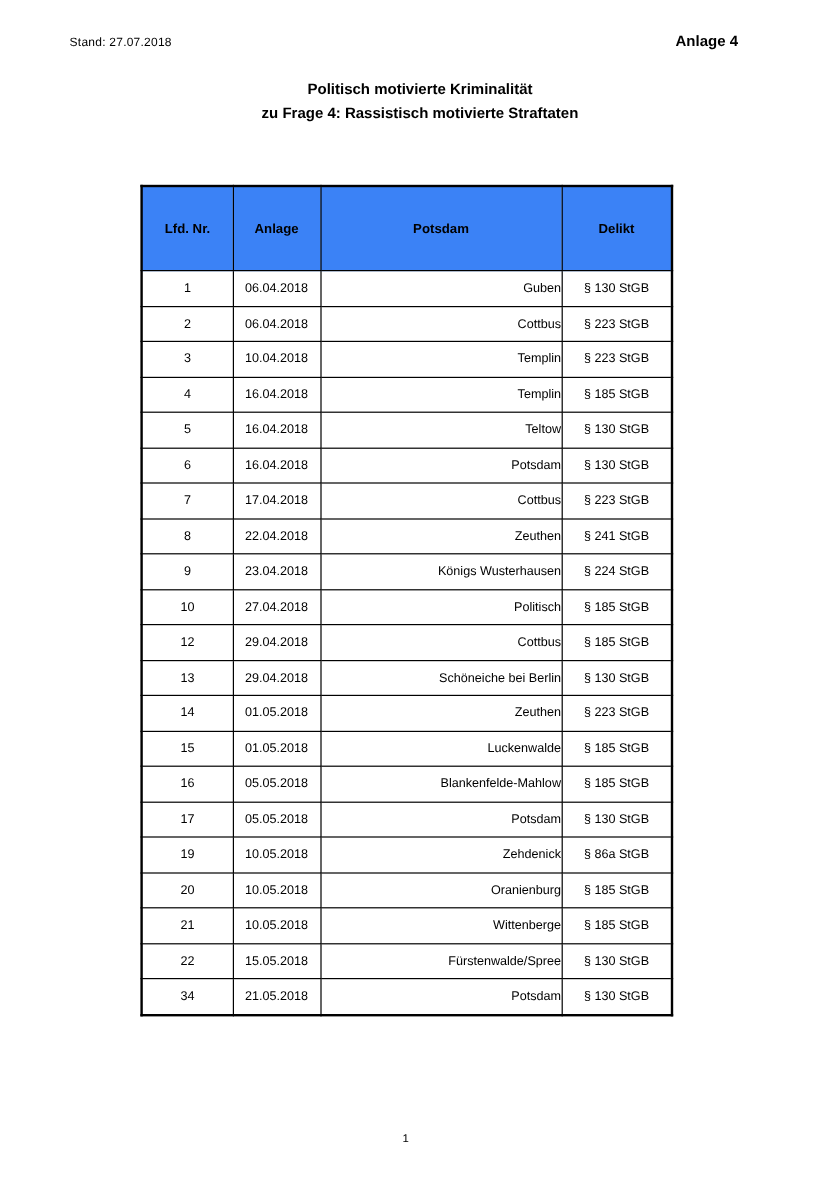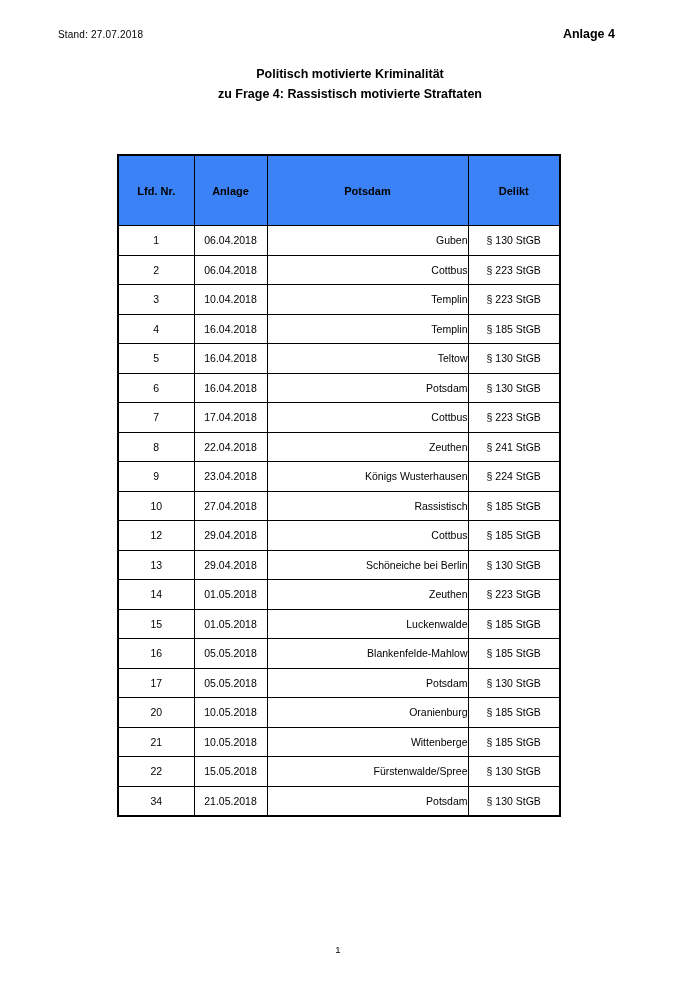--- a/index.html
+++ b/index.html
@@ -171,21 +171,21 @@
         </tr>
         <tr>
           <td>9</td>
           <td>23.04.2018</td>
           <td class="tatort">Königs Wusterhausen</td>
           <td>§ 224 StGB</td>
         </tr>
         <tr>
           <td>10</td>
           <td>27.04.2018</td>
-          <td class="tatort">Rassistisch</td>
+          <td class="tatort">Politisch</td>
           <td>§ 185 StGB</td>
         </tr>
         <tr>
           <td>12</td>
           <td>29.04.2018</td>
           <td class="tatort">Cottbus</td>
           <td>§ 185 StGB</td>
         </tr>
         <tr>
           <td>13</td>
@@ -211,20 +211,26 @@
           <td class="tatort">Blankenfelde-Mahlow</td>
           <td>§ 185 StGB</td>
         </tr>
         <tr>
           <td>17</td>
           <td>05.05.2018</td>
           <td class="tatort">Potsdam</td>
           <td>§ 130 StGB</td>
         </tr>
         <tr>
+          <td>19</td>
+          <td>10.05.2018</td>
+          <td class="tatort">Zehdenick</td>
+          <td>§ 86a StGB</td>
+        </tr>
+        <tr>
           <td>20</td>
           <td>10.05.2018</td>
           <td class="tatort">Oranienburg</td>
           <td>§ 185 StGB</td>
         </tr>
         <tr>
           <td>21</td>
           <td>10.05.2018</td>
           <td class="tatort">Wittenberge</td>
           <td>§ 185 StGB</td>

